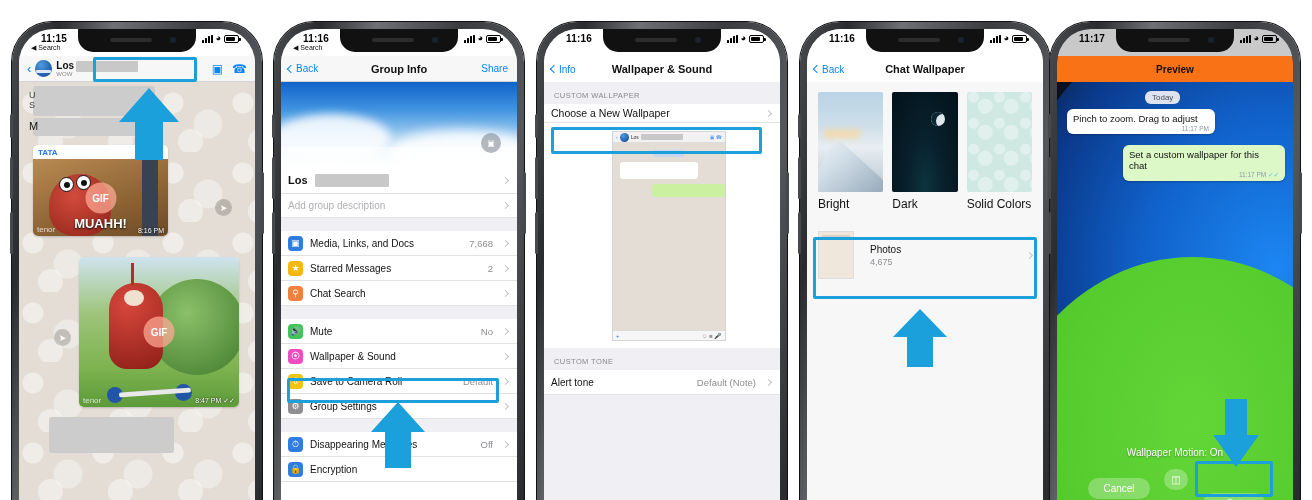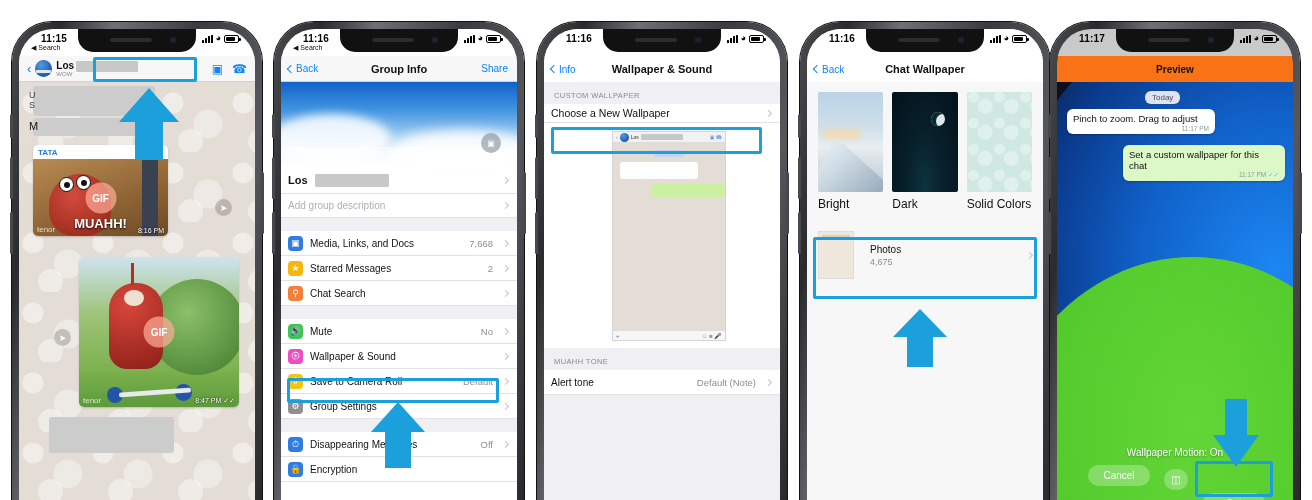--- a/index.html
+++ b/index.html
@@ -467,21 +467,21 @@
           <div style="position:absolute;left:40px;top:18px;width:31px;height:7px;background:#c9d4ee;border-radius:2px;"></div>
           <div style="position:absolute;left:7px;top:30px;width:78px;height:17px;background:#fff;border-radius:3px;"></div>
           <div style="position:absolute;right:0px;top:52px;width:73px;height:13px;background:#caf0a0;border-radius:3px;"></div>
           <div class="mockfoot">
             <span>+</span>
             <span style="color:#999">☺ ■ 🎤</span>
           </div>
         </div>
       </div>
 
-      <div class="sec-hdr">MUAHH TONE</div>
+      <div class="sec-hdr">CUSTOM TONE</div>
       <div class="row" style="height:25px">
         <span class="lbl">Alert tone</span>
         <span class="val">Default (Note)</span>
         <span class="chev-r"></span>
       </div>
 
       <span class="homebar"></span>
       <div class="hl" style="left:7px;top:98px;width:211px;height:27px;"></div>
     </div>
   </div>
@@ -603,21 +603,21 @@
         <span class="t"><span>11:17 PM</span> <span style="color:#53bdeb">✓✓</span></span>
       </div>
 
       <div class="pbub" style="left:10px;top:80px;width:148px;background:#fff;">
         <span>Pinch to zoom. Drag to adjust</span>
         <span class="t">11:17 PM</span>
       </div>
 
       <span class="wmotion" style="top:418px;">Wallpaper Motion: On</span>
 
-      <span class="pbtn" style="left:31px;top:436px;width:62px;height:21px;">Cancel</span>
+      <span class="pbtn" style="left:31px;top:449px;width:62px;height:21px;">Cancel</span>
       <span class="pbtn" style="left:107px;top:440px;width:24px;height:21px;">◫</span>
       <span class="pbtn" style="left:146px;top:464px;width:62px;height:21px;">Set</span>
 
       <span class="homebar light"></span>
 
       <div class="hl" style="left:138px;top:432px;width:78px;height:36px;"></div>
       <svg class="arrow" style="left:154px;top:368px;" width="50" height="72" viewBox="0 0 50 72">
         <path d="M25 70 L2 38 L14 38 L14 2 L36 2 L36 38 L48 38 Z" fill="#1CA0DB"></path>
       </svg>
     </div>

